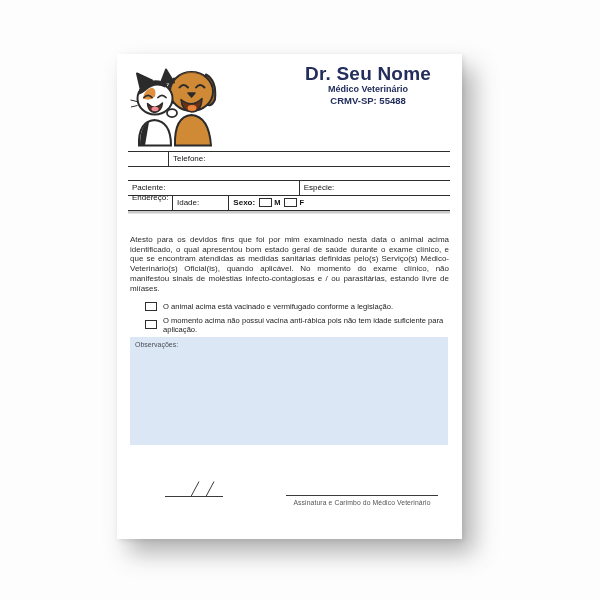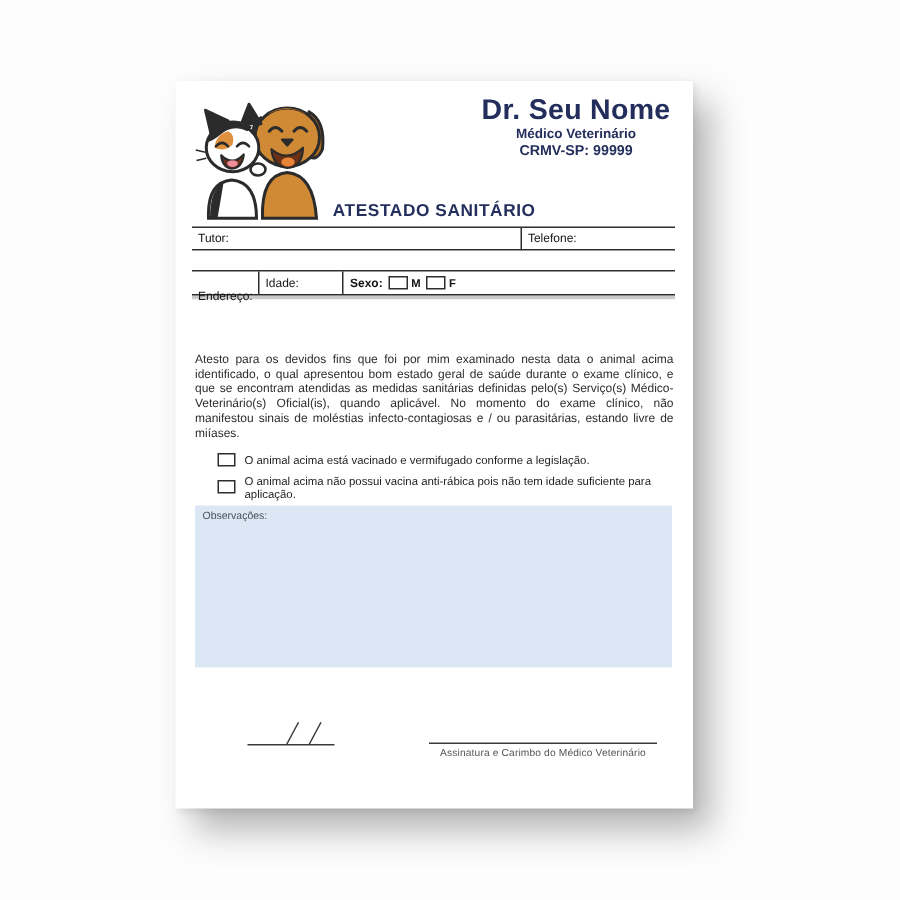--- a/index.html
+++ b/index.html
@@ -8,42 +8,42 @@
   .stage { position:relative; width:600px; height:600px; background:#fdfdfd; }
 
   .sheet {
     position:absolute; left:117px; top:54px; width:345px; height:485px;
     background:#ffffff;
     box-shadow: 12px 14px 22px rgba(90,90,90,.45), 2px 2px 5px rgba(0,0,0,.10);
   }
 
   
   .logo { position:absolute; left:9px; top:4px; width:100px; height:92px; }
-  .doc-id { position:absolute; right:15px; top:9px; text-align:center; color:#232e5c; }
+  .doc-id { position:absolute; right:31px; top:9px; text-align:center; color:#232e5c; }
   .doctor-name { font-size:19px; font-weight:700; letter-spacing:.2px; line-height:21px; }
   .doctor-title { font-size:9px; font-weight:700; line-height:11px;text-align:center; }
   .doctor-reg { font-size:9.5px; font-weight:700; line-height:12px; }
 
   .doc-title {
     position:absolute; left:0; top:81px; width:100%; text-align:center;
     color:#232e5c; font-size:11.5px; font-weight:700; letter-spacing:.4px;
   }
 
   
   .grid {
     position:absolute; left:11px; top:97px; width:322px;
     border-top:1.5px solid #2e2e2e; border-bottom:1.5px solid #2e2e2e;
     box-shadow:0 2.5px 0 rgba(140,140,140,.45);
     background:#fff;
   }
   .grow { display:flex; height:14.5px; border-bottom:1px solid #2e2e2e; }
   .grow:last-child { border-bottom:none; }
   .cell { display:flex; align-items:center; padding-left:4px; font-size:8px; color:#141414; }
   .cell.sep { border-left:1px solid #2e2e2e; }
-  .w68{width:68%;} .w32{width:32%;} .w100{width:100%;margin-top:31px;}
+  .w68{width:68%;} .w32{width:32%;margin-left:40px;} .w100{width:100%;margin-top:31px;}
   .w53{width:53%;} .w47{width:47%;} .w175{width:17.5%;margin-left:44px;} .w295{width:29.5%;font-weight:bold;}
   .sexbox { width:13px; height:9px; border:1px solid #2e2e2e; background:#fff; margin-left:4px; }
   .sexlabel { font-size:7.5px; margin-left:2px; color:#141414; }
 
   
   .statement {
     position:absolute; left:13px; top:181px; width:319px;
     font-size:8px; line-height:9.7px; text-align:justify; color:#2d2d2d;
   }
 
@@ -97,32 +97,34 @@
         <path d="M43 84 Q58 99 73 83 Q71 101 57 102 Q44 100 43 84 Z" fill="#6b3116" stroke="#2b2b2b" stroke-width="3" stroke-linejoin="round"></path>
         <ellipse cx="58" cy="95" rx="7" ry="4.5" fill="#ef8d9a"></ellipse>
         <path d="M22 80 l-13 -3 M23 88 l-13 3" fill="none" stroke="#2b2b2b" stroke-width="2"></path>
         <ellipse cx="92" cy="103" rx="10" ry="8" fill="#ffffff" stroke="#2b2b2b" stroke-width="3.5"></ellipse>
       </g>
     </svg>
 
     <div class="doc-id">
       <div class="doctor-name">Dr. Seu Nome</div>
       <div class="doctor-title">Médico Veterinário</div>
-      <div class="doctor-reg">CRMV-SP: 99999</div>
+      <div class="doctor-reg">CRMV-SP: 55488</div>
     </div>
 
-    <div class="doc-title">ATESTADO SANITÁRIO</div>
 
     <div class="grid">
       <div class="grow">
-        <div class="cell w68">Tutor:</div>
         <div class="cell sep w32">Telefone:</div>
       </div>
       <div class="grow">
         <div class="cell w100">Endereço:</div>
+      </div>
+      <div class="grow">
+        <div class="cell w53">Paciente:</div>
+        <div class="cell sep w47">Espécie:</div>
       </div>
       <div class="grow">
         <div class="cell sep w175">Idade:</div>
         <div class="cell sep w295">
           <span>Sexo:</span>
           <span class="sexbox"></span>
           <span class="sexlabel">M</span>
           <span class="sexbox"></span>
           <span class="sexlabel">F</span>
         </div>
@@ -131,21 +133,21 @@
 
     <p class="statement">Atesto para os devidos fins que foi por mim examinado nesta data o animal acima identificado, o qual apresentou bom estado geral de saúde durante o exame clínico, e que se encontram atendidas as medidas sanitárias definidas pelo(s) Serviço(s) Médico-Veterinário(s) Oficial(is), quando aplicável. No momento do exame clínico, não manifestou sinais de moléstias infecto-contagiosas e / ou parasitárias, estando livre de miíases.</p>
 
     <div class="checks">
       <div class="check-row">
         <span class="checkbox"></span>
         <span class="check-label">O animal acima está vacinado e vermifugado conforme a legislação.</span>
       </div>
       <div class="check-row">
         <span class="checkbox"></span>
-        <span class="check-label">O animal acima não possui vacina anti-rábica pois não tem idade suficiente para aplicação.</span>
+        <span class="check-label">O momento acima não possui vacina anti-rábica pois não tem idade suficiente para aplicação.</span>
       </div>
     </div>
 
     <div class="obs">
       <div class="obs-label">Observações:</div>
     </div>
 
     <svg class="dateline" viewBox="0 0 62 18" aria-hidden="true">
       <line x1="2" y1="16.5" x2="60" y2="16.5" stroke="#3a3a3a" stroke-width="1"></line>
       <line x1="28" y1="16.5" x2="36" y2="1.5" stroke="#3a3a3a" stroke-width="1"></line>

